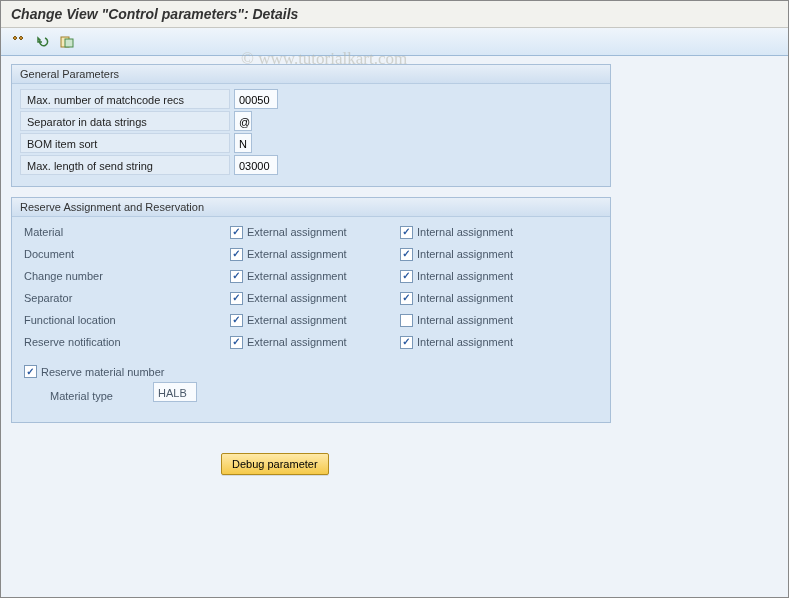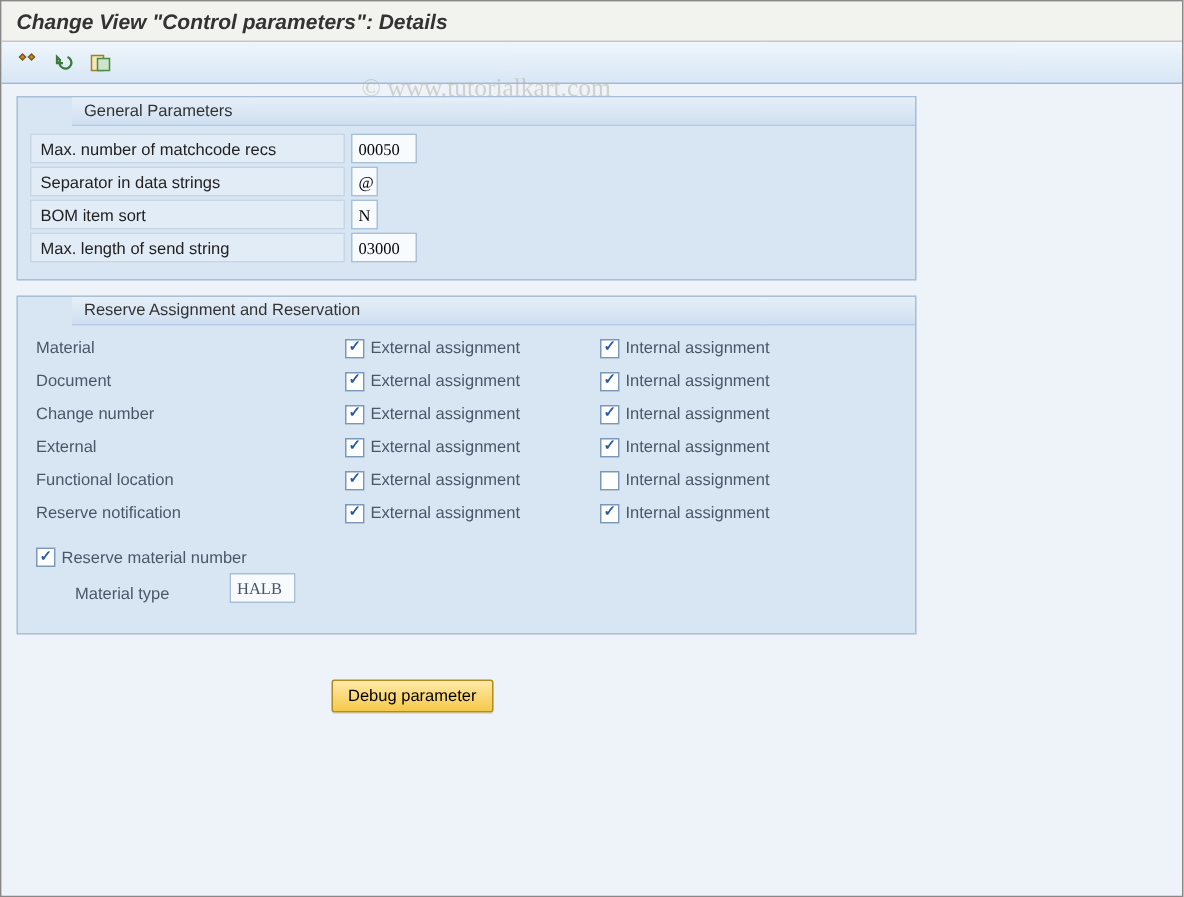--- a/index.html
+++ b/index.html
@@ -47,21 +47,20 @@
       margin-bottom: 10px;
       padding: 0 0 6px 0;
       width: 600px;
     }
     .group-title {
       background: linear-gradient(to bottom, #e7eff8, #cfdff0);
       border-bottom: 1px solid #b7cce2;
       padding: 3px 8px;
       font-size: 11px;
       color: #333;
-      margin-left: 36px;
     }
     .group-body {
       padding: 4px 8px;
     }
     .row {
       display: flex;
       align-items: center;
       height: 22px;
       gap: 4px;
     }
@@ -72,21 +71,21 @@
       padding: 2px 6px;
       font-size: 11px;
       color: #222;
       height: 20px;
       line-height: 16px;
     }
     .input-field {
       border: 1px solid #a8bfd8;
       background: #f8fbfe;
       padding: 2px 4px;
-      font-family: Liberation Serif, serif;
+      font-family: Liberation Sans, sans-serif;
       font-size: 11px;
       height: 20px;
       line-height: 16px;
     }
     .w50 { width: 44px; }
     .w18 { width: 18px; text-align: center;}
     .cb-row {
       display: flex;
       align-items: center;
       height: 22px;
@@ -238,21 +237,21 @@
             <div class="cb-wrap">
               <span class="checkbox">✓</span>
               <span>External assignment</span>
             </div>
             <div class="cb-wrap">
               <span class="checkbox">✓</span>
               <span>Internal assignment</span>
             </div>
           </div>
           <div class="cb-row">
-            <div class="cb-label">External</div>
+            <div class="cb-label">Separator</div>
             <div class="cb-wrap">
               <span class="checkbox">✓</span>
               <span>External assignment</span>
             </div>
             <div class="cb-wrap">
               <span class="checkbox">✓</span>
               <span>Internal assignment</span>
             </div>
           </div>
           <div class="cb-row">

